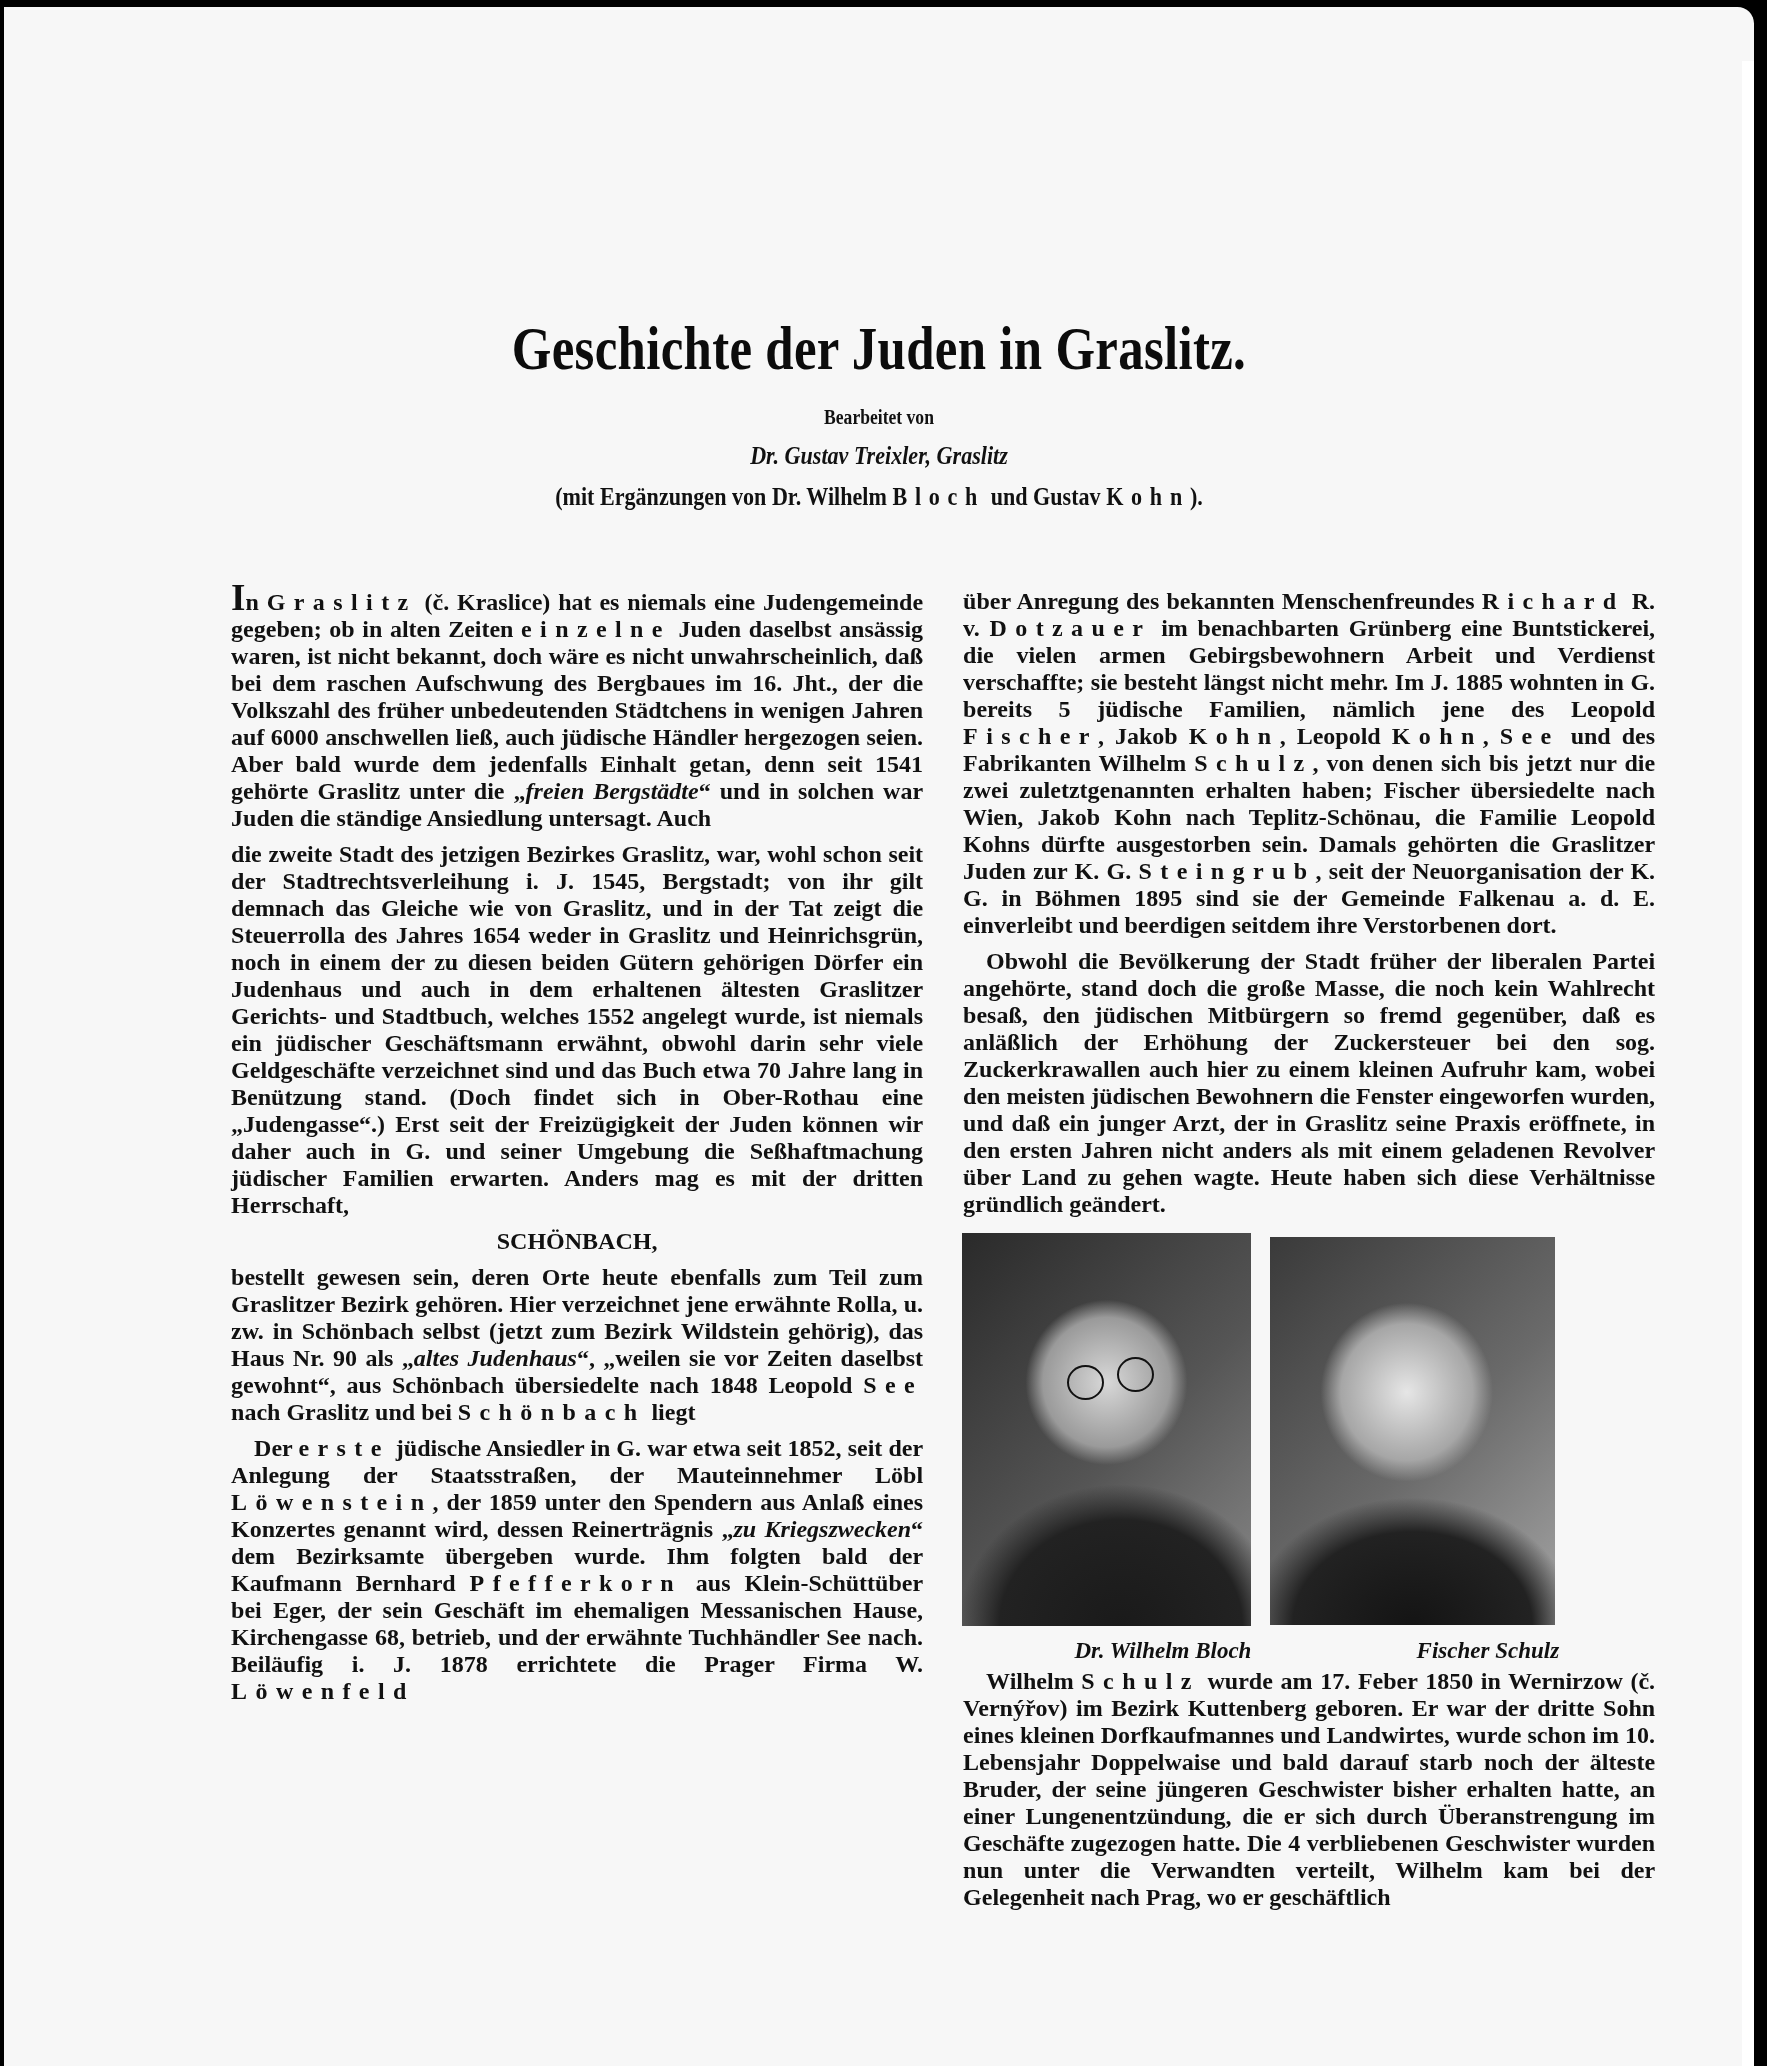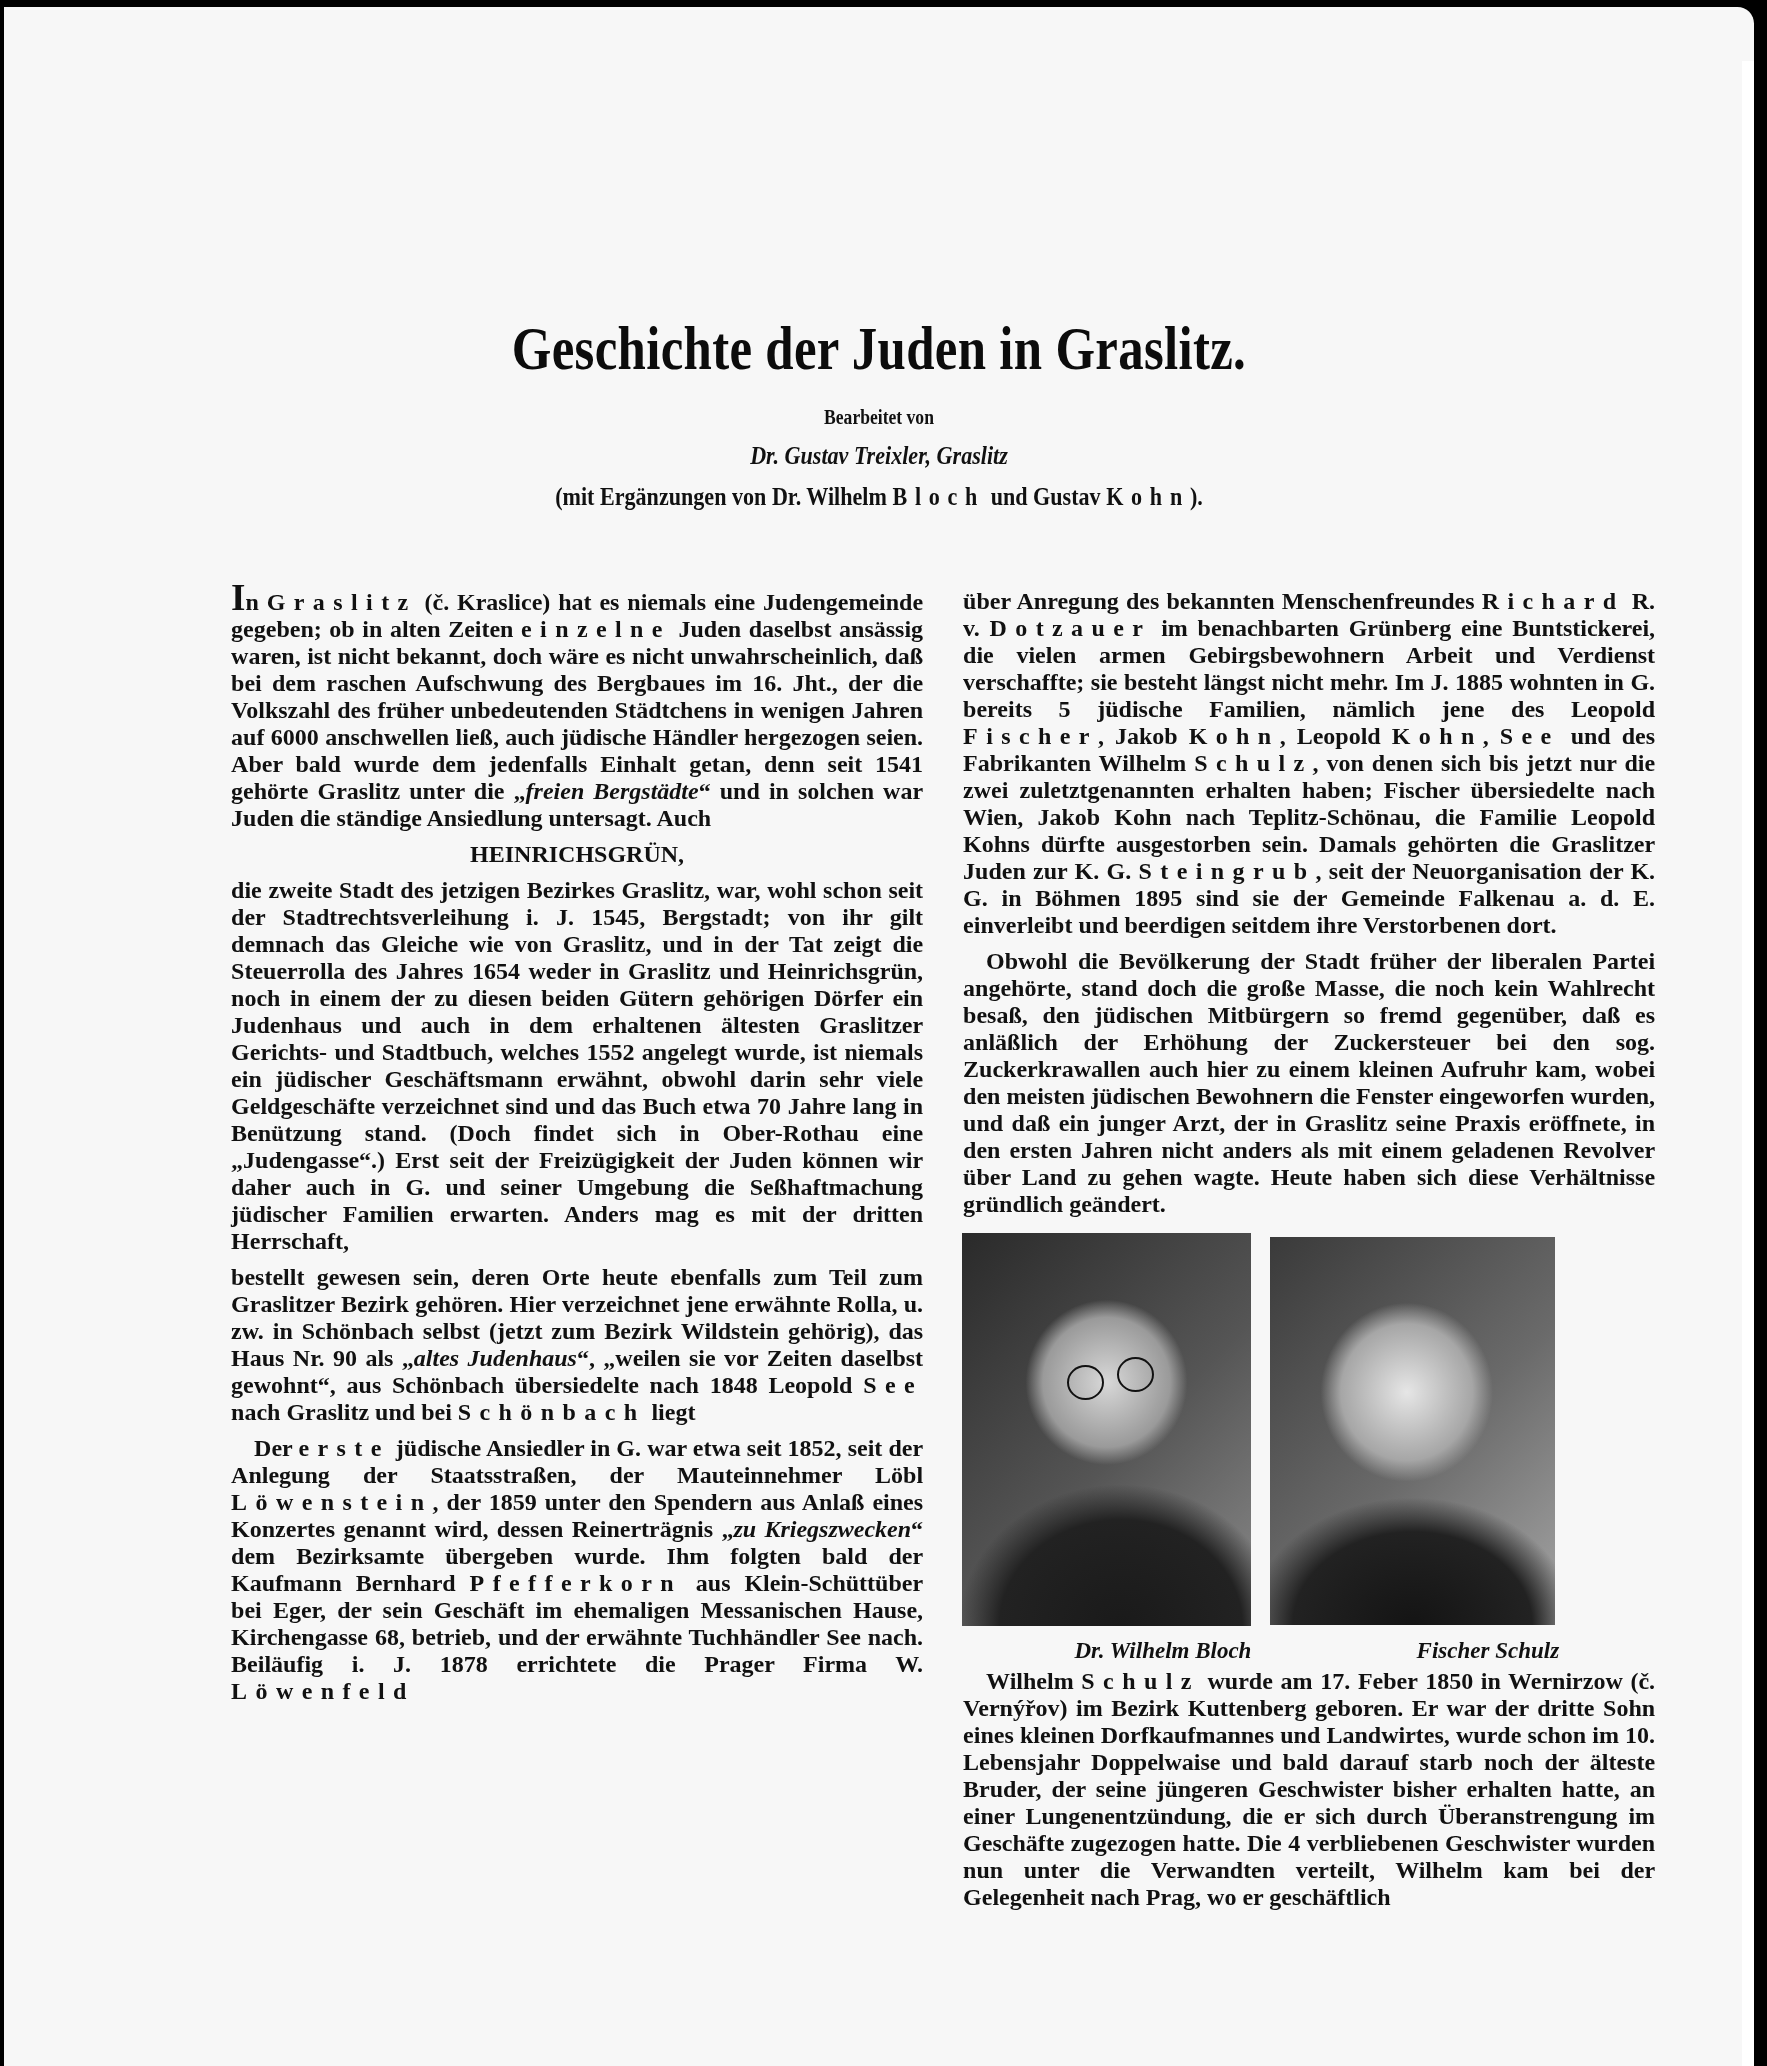--- a/index.html
+++ b/index.html
@@ -99,22 +99,22 @@
 <div class="page">
   <div class="right-strip"></div>
 
   <div class="title">Geschichte der Juden in Graslitz.</div>
   <div class="byline-small">Bearbeitet von</div>
   <div class="byline-author">Dr. Gustav Treixler, Graslitz</div>
   <div class="byline-additions"><span>(mit Ergänzungen von Dr. Wilhelm </span><span class="sp">Bloch</span><span> und Gustav </span><span class="sp">Kohn</span><span>).</span></div>
 
   <div class="column col-left">
     <p class="noindent"><span class="dropcap">I</span><span>n </span><span class="sp">Graslitz</span><span> (č. Kraslice) hat es niemals eine Judengemeinde gegeben; ob in alten Zeiten </span><span class="sp">einzelne</span><span> Juden daselbst ansässig waren, ist nicht bekannt, doch wäre es nicht unwahrscheinlich, daß bei dem raschen Aufschwung des Bergbaues im 16. Jht., der die Volkszahl des früher unbedeutenden Städtchens in wenigen Jahren auf 6000 anschwellen ließ, auch jüdische Händler hergezogen seien. Aber bald wurde dem jedenfalls Einhalt getan, denn seit 1541 gehörte Graslitz unter die „</span><i>freien Bergstädte</i><span>“ und in solchen war Juden die ständige Ansiedlung untersagt. Auch</span></p>
-    <div class="section-heading">HEINRICHSGRÜN,</div>
     <p class="noindent">die zweite Stadt des jetzigen Bezirkes Graslitz, war, wohl schon seit der Stadtrechtsverleihung i. J. 1545, Bergstadt; von ihr gilt demnach das Gleiche wie von Graslitz, und in der Tat zeigt die Steuerrolla des Jahres 1654 weder in Graslitz und Heinrichsgrün, noch in einem der zu diesen beiden Gütern gehörigen Dörfer ein Judenhaus und auch in dem erhaltenen ältesten Graslitzer Gerichts- und Stadtbuch, welches 1552 angelegt wurde, ist niemals ein jüdischer Geschäftsmann erwähnt, obwohl darin sehr viele Geldgeschäfte verzeichnet sind und das Buch etwa 70 Jahre lang in Benützung stand. (Doch findet sich in Ober-Rothau eine „Judengasse“.) Erst seit der Freizügigkeit der Juden können wir daher auch in G. und seiner Umgebung die Seßhaftmachung jüdischer Familien erwarten. Anders mag es mit der dritten Herrschaft,</p>
+    <div class="section-heading">SCHÖNBACH,</div>
     <p class="noindent"><span>bestellt gewesen sein, deren Orte heute ebenfalls zum Teil zum Graslitzer Bezirk gehören. Hier verzeichnet jene erwähnte Rolla, u. zw. in Schönbach selbst (jetzt zum Bezirk Wildstein gehörig), das Haus Nr. 90 als „</span><i>altes Judenhaus</i><span>“, „weilen sie vor Zeiten daselbst gewohnt“, aus Schönbach übersiedelte nach 1848 Leopold </span><span class="sp">See</span><span> nach Graslitz und bei </span><span class="sp">Schönbach</span><span> liegt</span></p>
     <p><span>Der </span><span class="sp">erste</span><span> jüdische Ansiedler in G. war etwa seit 1852, seit der Anlegung der Staatsstraßen, der Mauteinnehmer Löbl </span><span class="sp">Löwenstein</span><span>, der 1859 unter den Spendern aus Anlaß eines Konzertes genannt wird, dessen Reinerträgnis „</span><i>zu Kriegszwecken</i><span>“ dem Bezirksamte übergeben wurde. Ihm folgten bald der Kaufmann Bernhard </span><span class="sp">Pfefferkorn</span><span> aus Klein-Schüttüber bei Eger, der sein Geschäft im ehemaligen Messanischen Hause, Kirchengasse 68, betrieb, und der erwähnte Tuchhändler See nach. Beiläufig i. J. 1878 errichtete die Prager Firma W. </span><span class="sp">Löwenfeld</span></p>
   </div>
 
   <div class="column col-right">
     <p class="noindent"><span>über Anregung des bekannten Menschenfreundes </span><span class="sp">Richard</span><span> R. v. </span><span class="sp">Dotzauer</span><span> im benachbarten Grünberg eine Buntstickerei, die vielen armen Gebirgsbewohnern Arbeit und Verdienst verschaffte; sie besteht längst nicht mehr. Im J. 1885 wohnten in G. bereits 5 jüdische Familien, nämlich jene des Leopold </span><span class="sp">Fischer</span><span>, Jakob </span><span class="sp">Kohn</span><span>, Leopold </span><span class="sp">Kohn</span><span>, </span><span class="sp">See</span><span> und des Fabrikanten Wilhelm </span><span class="sp">Schulz</span><span>, von denen sich bis jetzt nur die zwei zuletztgenannten erhalten haben; Fischer übersiedelte nach Wien, Jakob Kohn nach Teplitz-Schönau, die Familie Leopold Kohns dürfte ausgestorben sein. Damals gehörten die Graslitzer Juden zur K. G. </span><span class="sp">Steingrub</span><span>, seit der Neuorganisation der K. G. in Böhmen 1895 sind sie der Gemeinde Falkenau a. d. E. einverleibt und beerdigen seitdem ihre Verstorbenen dort.</span></p>
     <p>Obwohl die Bevölkerung der Stadt früher der liberalen Partei angehörte, stand doch die große Masse, die noch kein Wahlrecht besaß, den jüdischen Mitbürgern so fremd gegenüber, daß es anläßlich der Erhöhung der Zuckersteuer bei den sog. Zuckerkrawallen auch hier zu einem kleinen Aufruhr kam, wobei den meisten jüdischen Bewohnern die Fenster eingeworfen wurden, und daß ein junger Arzt, der in Graslitz seine Praxis eröffnete, in den ersten Jahren nicht anders als mit einem geladenen Revolver über Land zu gehen wagte. Heute haben sich diese Verhältnisse gründlich geändert.</p>
 
     <div class="photos">
       <div class="photo photo-1">

